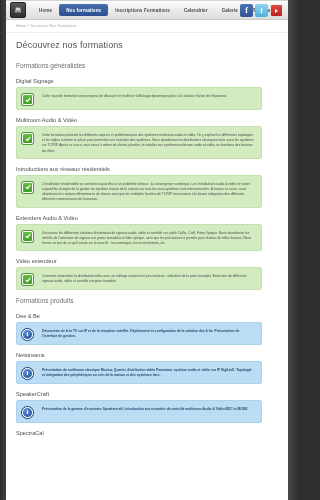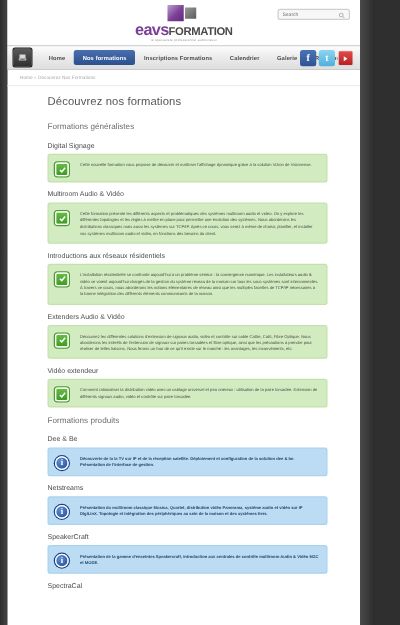--- a/index.html
+++ b/index.html
@@ -146,21 +146,21 @@
 
   
   .breadcrumb {
     font-size: 3.8px; color: #a8a8a8;
     padding: 4px 0 4px 10px;
     border-bottom: 1px solid #ededed;
   }
   .breadcrumb .sep { color: #c8c8c8; }
 
   
-  .body { padding: 0 26px 10px 10px; margin-left: 22px; }
+  .body { padding: 0 26px 10px 10px; }
   .page-title {
     font-size: 9px; color: #555; font-weight: normal;
     padding: 7px 0 8px 0;
     letter-spacing: .1px;
   }
   .section-title {
     font-size: 6.5px; color: #6d6d6d; font-weight: normal;
     padding: 4px 0 5px 0;
   }
   .item-title {
@@ -216,40 +216,20 @@
   .alert-info .alert-text { color: #27486d; font-weight: bold; }
 </style>
 </head>
 <body>
 
 <div class="page">
   <div class="left-gutter"></div>
 
   <div class="canvas">
 
-    <div class="header">
-      <div class="logo-wrap">
-        <div class="logo-mark">
-          <div class="logo-sq1"></div>
-          <div class="logo-sq2"></div>
-        </div>
-        <div class="logo-text">
-          <span class="logo-eavs">eavs</span><span class="logo-formation">FORMATION</span>
-        </div>
-        <div class="logo-tag">le specialiste professionnel audiovisuel</div>
-      </div>
-
-      <div class="search-box">
-        <input class="search-input" type="text" placeholder="Search" style="">
-        <svg class="search-icon" viewBox="0 0 10 10">
-          <circle cx="4" cy="4" r="3" fill="none" stroke="#9a9a9a" stroke-width="1.2"></circle>
-          <line x1="6.2" y1="6.2" x2="9" y2="9" stroke="#9a9a9a" stroke-width="1.4"></line>
-        </svg>
-      </div>
-    </div>
 
     <div class="nav">
       <div class="home-btn">
         <svg class="home-glyph" viewBox="0 0 12 10">
           <rect x="2" y="1" width="8" height="5" fill="#d8d8d8"></rect>
           <rect x="1" y="6" width="10" height="3" fill="#bdbdbd"></rect>
           <rect x="3" y="7" width="6" height="1" fill="#6a6a6a"></rect>
         </svg>
       </div>
 

